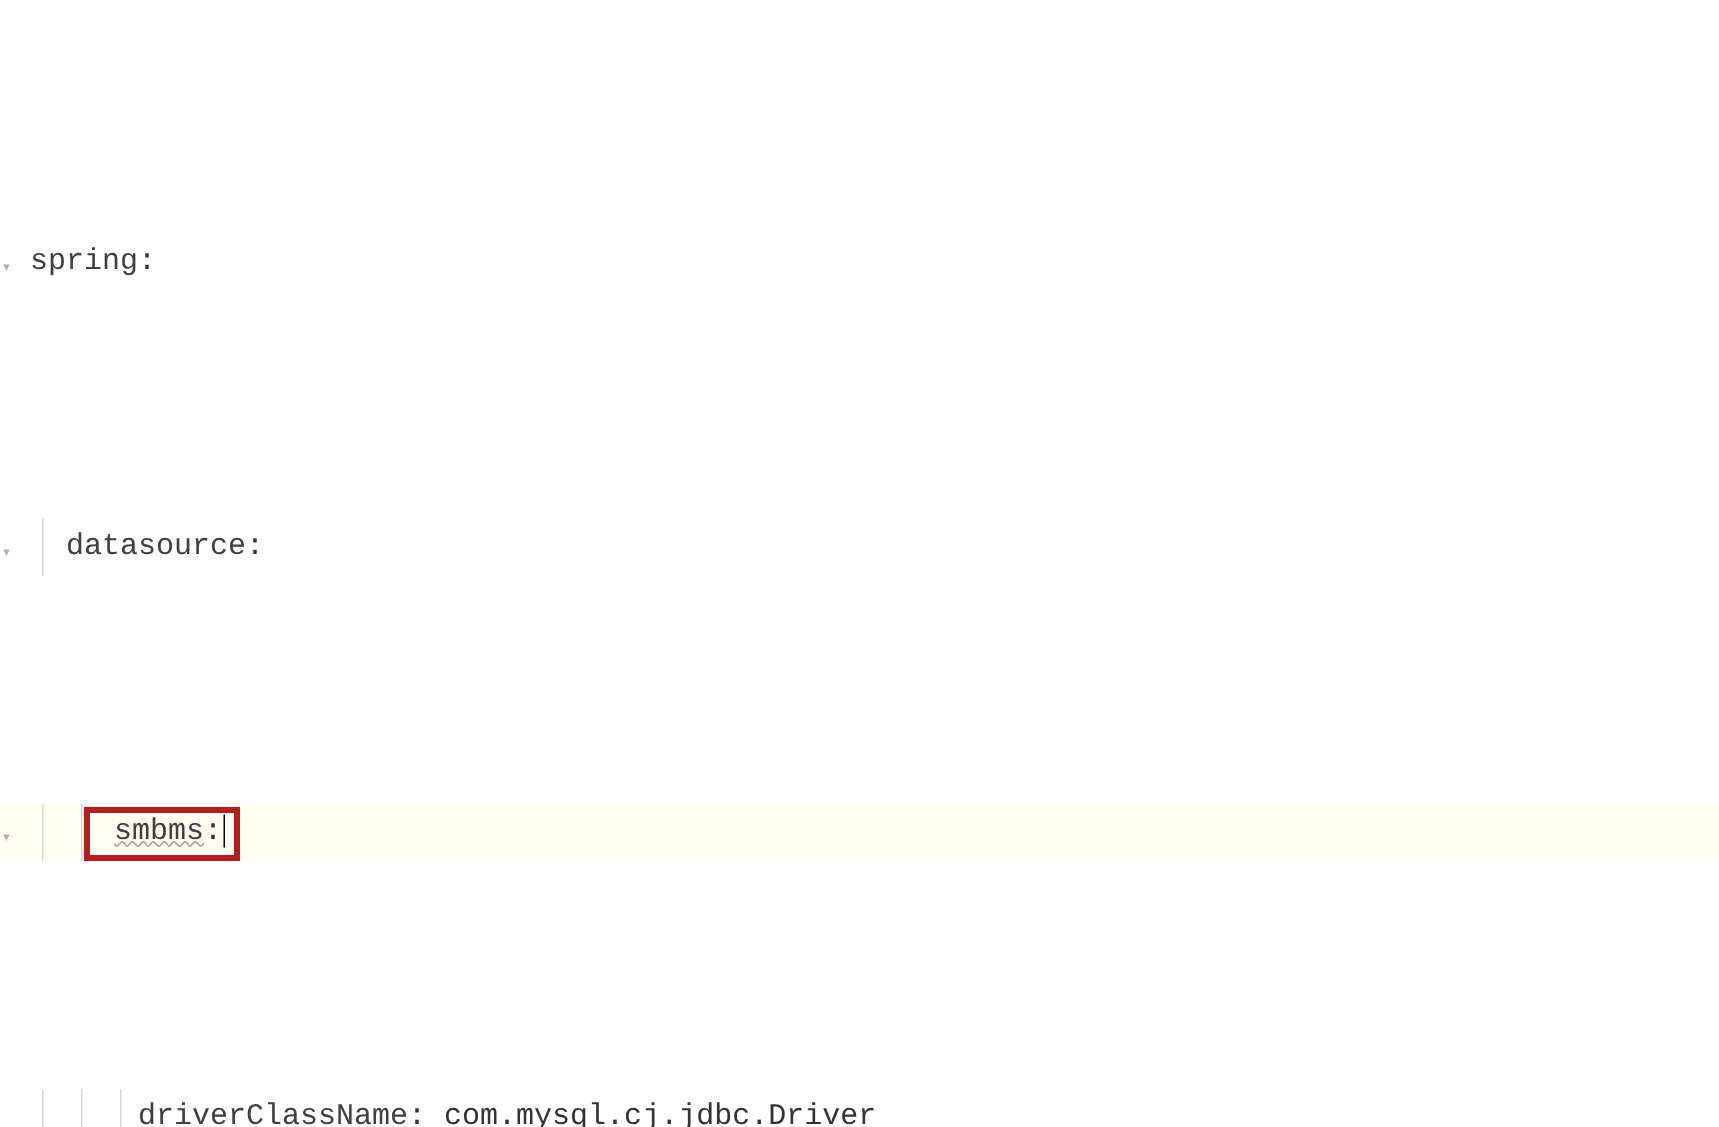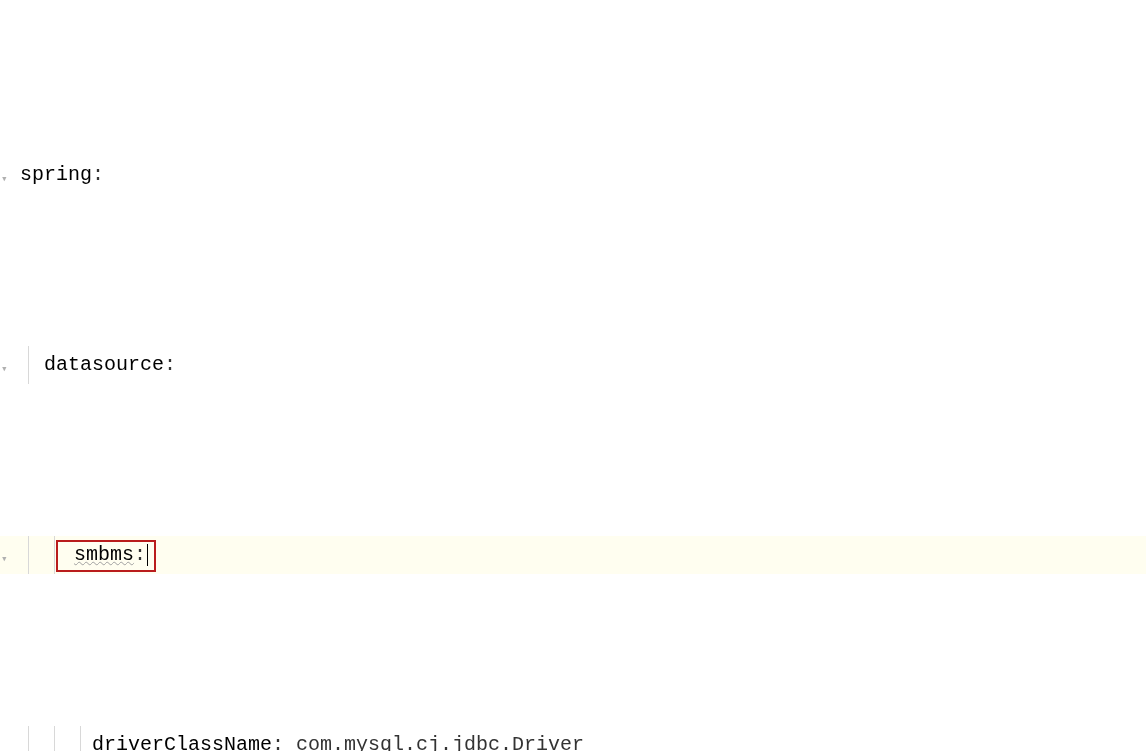--- a/index.html
+++ b/index.html
@@ -49,34 +49,34 @@
       width: 1px;
       background: #d8d8d8;
       top: 0;
       bottom: 0;
     }
     .content {
       position: relative;
       flex: 1;
     }
     .key {
-      color: #000000;
+      color: #404040;
     }
     .colon {
       color: #333;
     }
     .value {
       color: #333;
     }
     .underline-wavy {
       text-decoration: underline wavy #a0a0a0;
       text-decoration-thickness: 1px;
     }
     .red-box {
-      border: 2px solid #b91c1c;
+      border: 4px solid #b91c1c;
       padding: 0 6px 2px 4px;
       display: inline-block;
       line-height: 1.3;
     }
     .cursor {
       display: inline-block;
       width: 1px;
       height: 22px;
       background: #000;
       vertical-align: middle;

